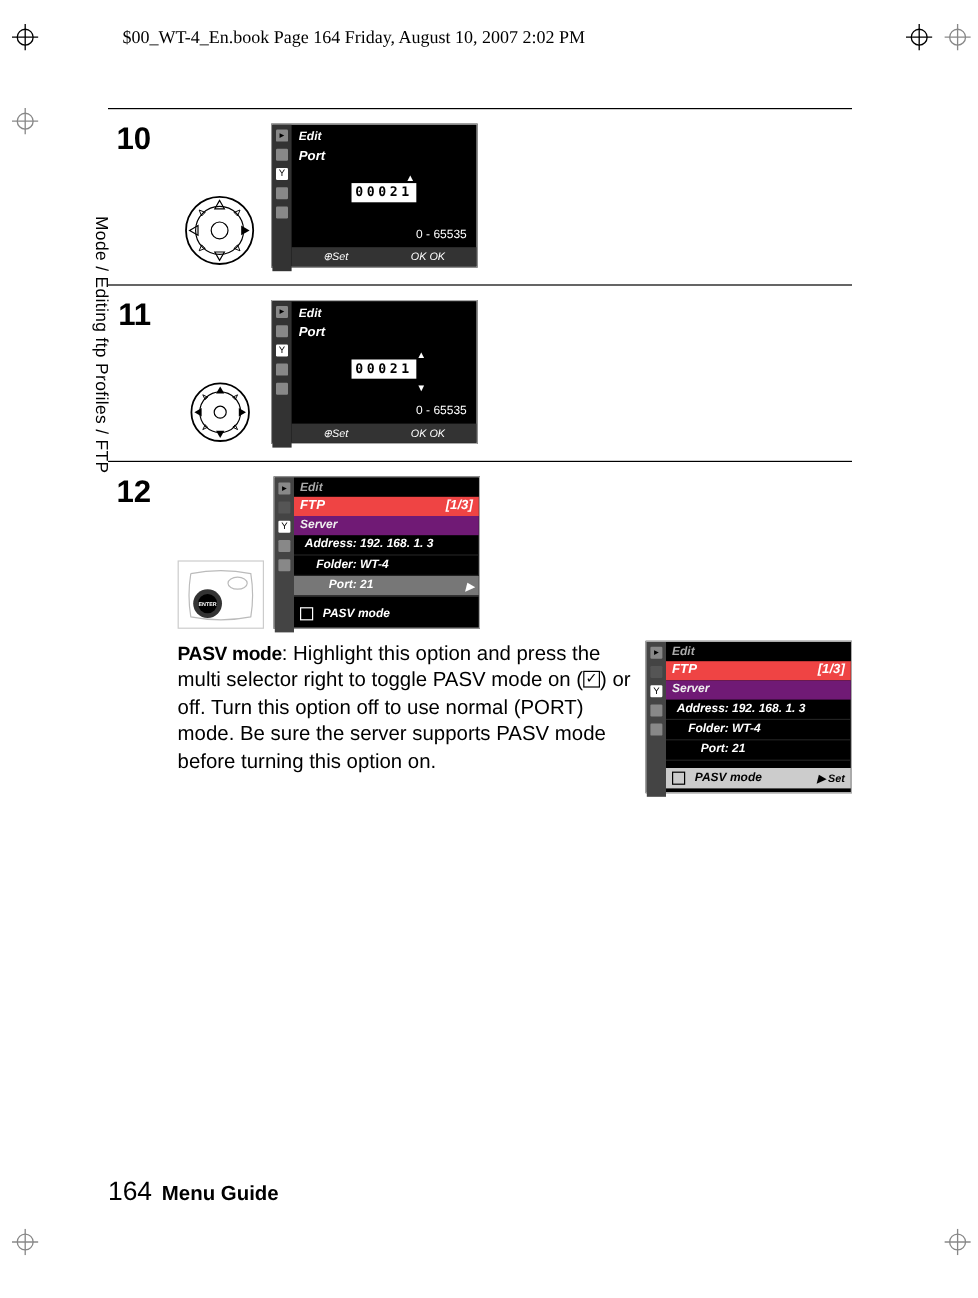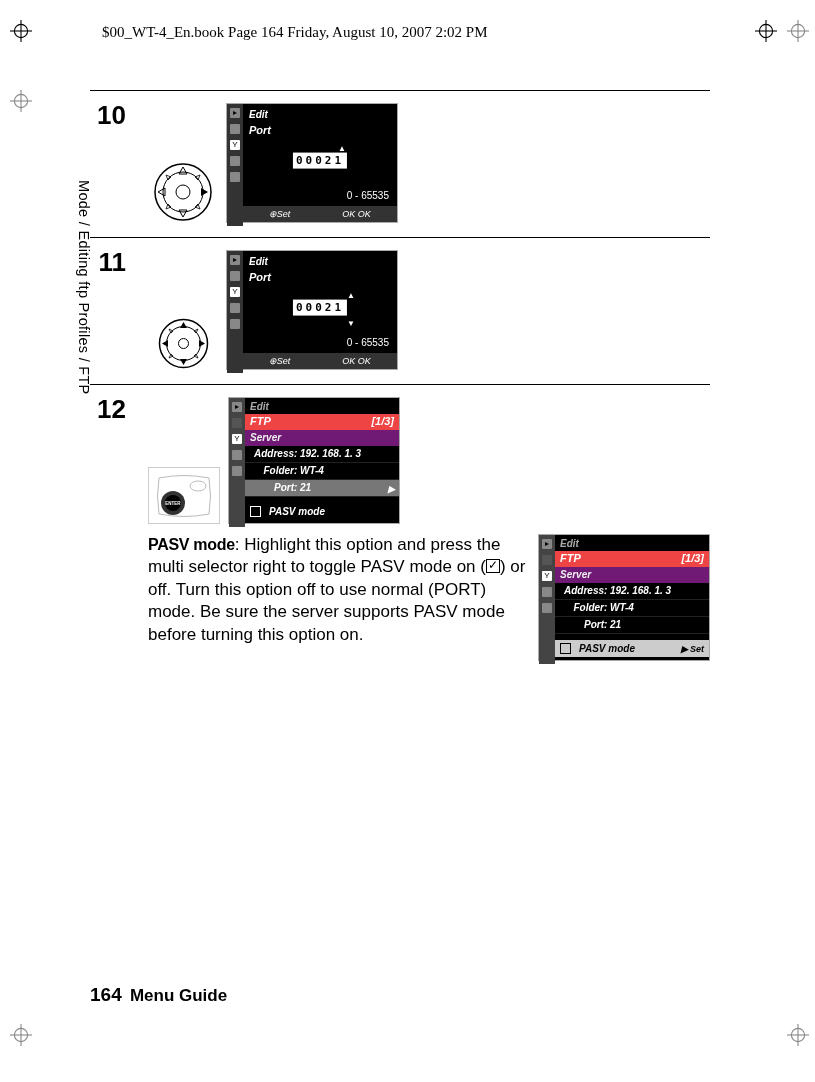--- a/index.html
+++ b/index.html
@@ -264,21 +264,21 @@
     flex: 1;
     max-width: 385px;
   }
   .pasv-text .b { font-weight: bold; font-family: "Arial Narrow", Arial, sans-serif; font-size: 16px; letter-spacing: -0.3px;}
   .page-footer {
     position: absolute;
     left: 0;
     bottom: 24px;
     font-size: 15px;
   }
-  .page-footer .pn { font-size: 19px; margin-right: 4px; font-weight: bold; }
+  .page-footer .pn { font-size: 22px; margin-right: 4px; }
   .page-footer .mg { font-weight: bold; font-size: 17px; }
 </style>
 </head>
 <body>
 
 <div class="crop-marks">
   <div class="crop-mark crop-tl"><svg viewBox="0 0 20 20">
         <circle cx="10" cy="10" r="6" fill="none" stroke="#000" stroke-width="1"></circle>
         <line x1="0" y1="10" x2="20" y2="10" stroke="#000"></line>
         <line x1="10" y1="0" x2="10" y2="20" stroke="#000"></line>

